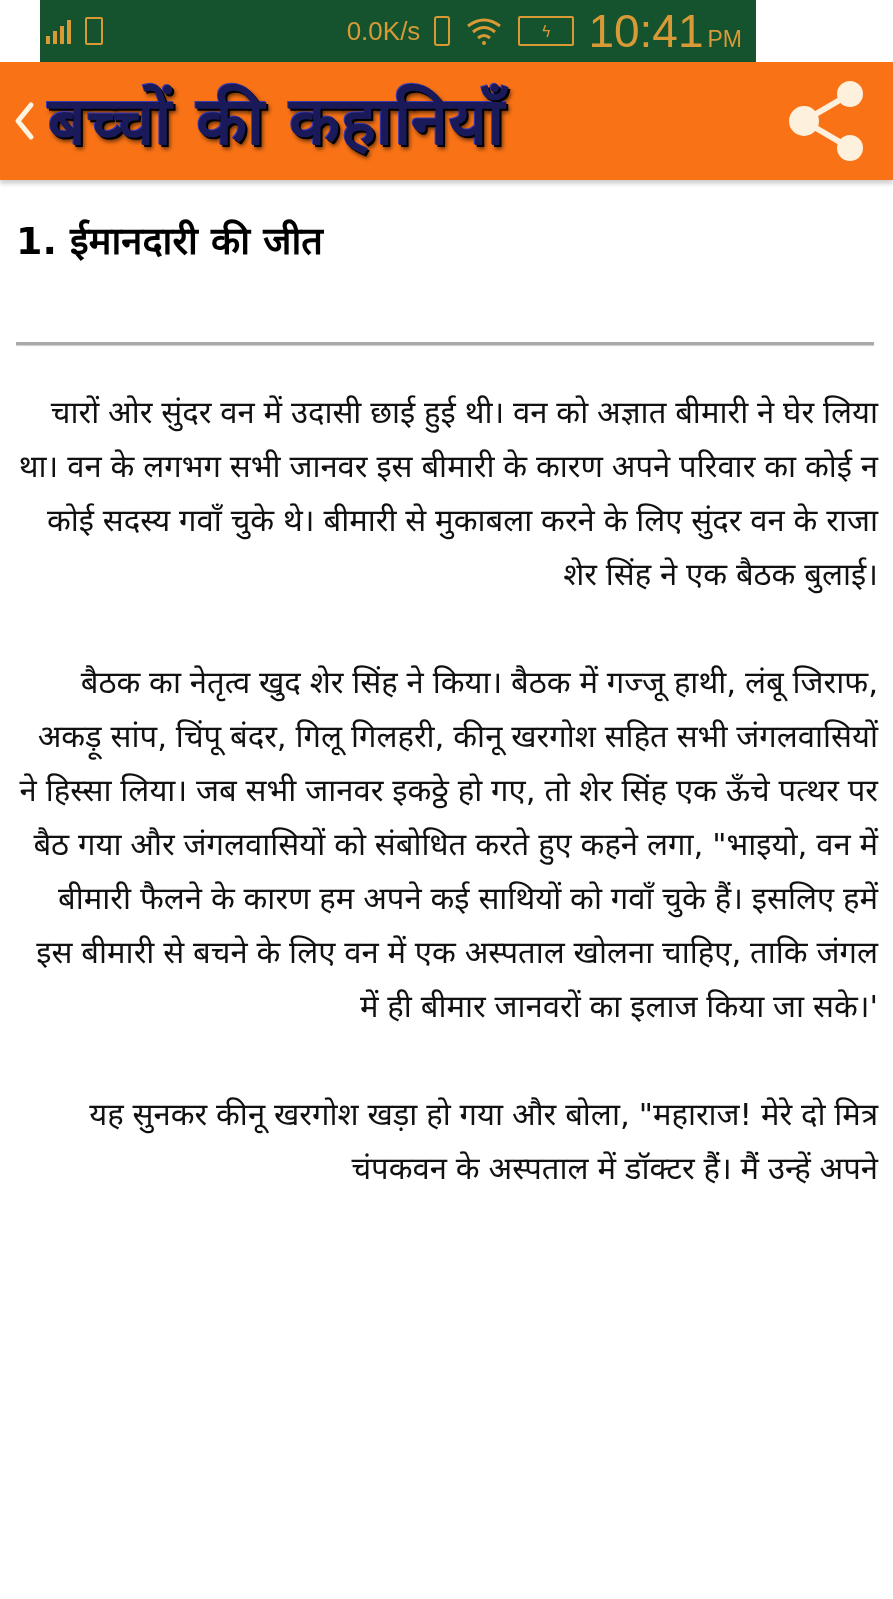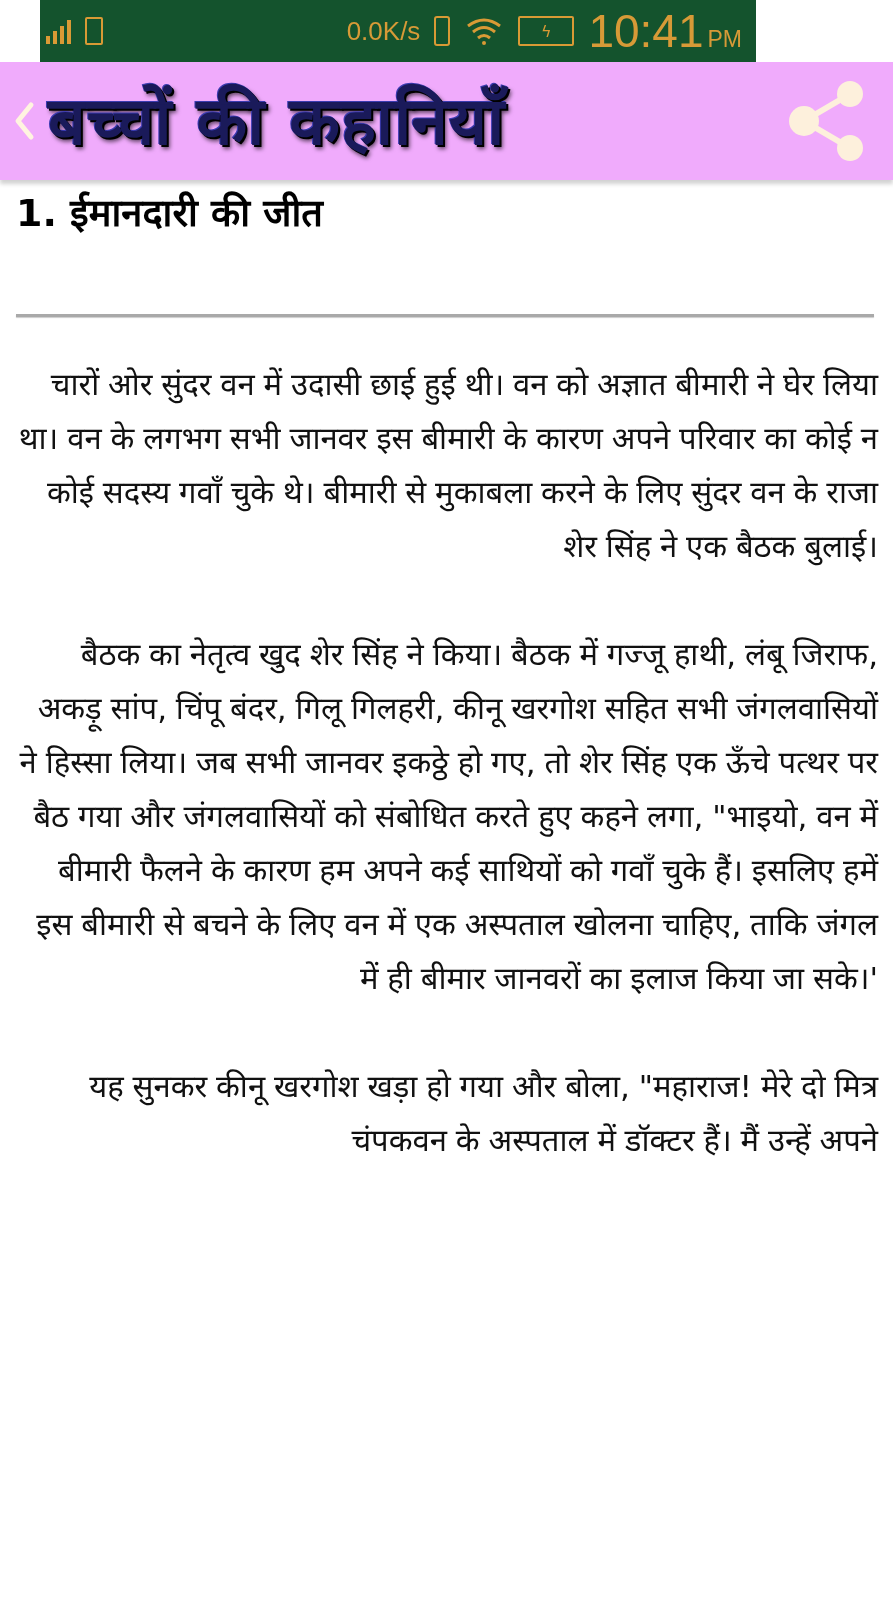--- a/index.html
+++ b/index.html
@@ -18,34 +18,34 @@
   .sb-ampm { font-size: 23px; margin-left: 4px; text-align: right; }
   .signal { display: flex; align-items: flex-end; gap: 3px; height: 26px; }
   .signal span { width: 4px; background: #d99a35; display: block; }
   .img-icon { width: 18px; height: 28px; border: 2px solid #d99a35; border-radius: 2px; }
   .phone-icon { width: 16px; height: 30px; border: 2px solid #d99a35; border-radius: 3px; }
   .wifi-icon { width: 40px; height: 30px; }
   .battery-icon { width: 56px; height: 30px; border: 2px solid #d99a35; border-radius: 2px; display:flex; align-items:center; justify-content:center; font-size: 16px; color:#d99a35; }
 
   .app-bar {
     position: absolute; left: 0; top: 62px; width: 893px; height: 118px;
-    background: #f0abfc; display: flex; align-items: center; justify-content: space-between;
+    background: #f97316; display: flex; align-items: center; justify-content: space-between;
     box-shadow: 0 4px 4px rgba(0,0,0,0.18);
   }
   .app-left { display: flex; align-items: center; }
   .back-icon { width: 40px; height: 60px; display: flex; align-items: center; justify-content: center; margin-left: 4px; }
   .app-title {
     font-family: "DejaVu Serif", serif; font-size: 66px; font-weight: bold;
     color: #1a1a5a; letter-spacing: 1px;
     text-shadow: 2px 2px 0 #000, -1px -1px 0 #3b3bb0, 3px 4px 4px rgba(0,0,0,0.6);
     margin-left: 4px; margin-top: -6px;
   }
   .share-icon { width: 100px; height: 100px; margin-right: 16px; display: flex; align-items: center; justify-content: center; }
 
-  .content { position: absolute; left: 0; top: 164px; width: 893px; padding: 0 16px; }
+  .content { position: absolute; left: 0; top: 192px; width: 893px; padding: 0 16px; }
   .story-title {
     font-family: "DejaVu Sans", sans-serif; font-weight: bold; font-size: 38px;
     color: #000; margin-top: 26px; line-height: 46px;
   }
   .divider { height: 3px; background: #a9a9a9; margin-top: 78px; width: 858px; box-shadow: 0 1px 1px rgba(0,0,0,0.2); }
   .story-body { margin-top: 40px; }
   .para {
     font-family: "DejaVu Sans", sans-serif; font-size: 31px; line-height: 54px; color: #111;
     margin-bottom: 54px; width: 862px; word-spacing: -1px; text-align: right;
   }

